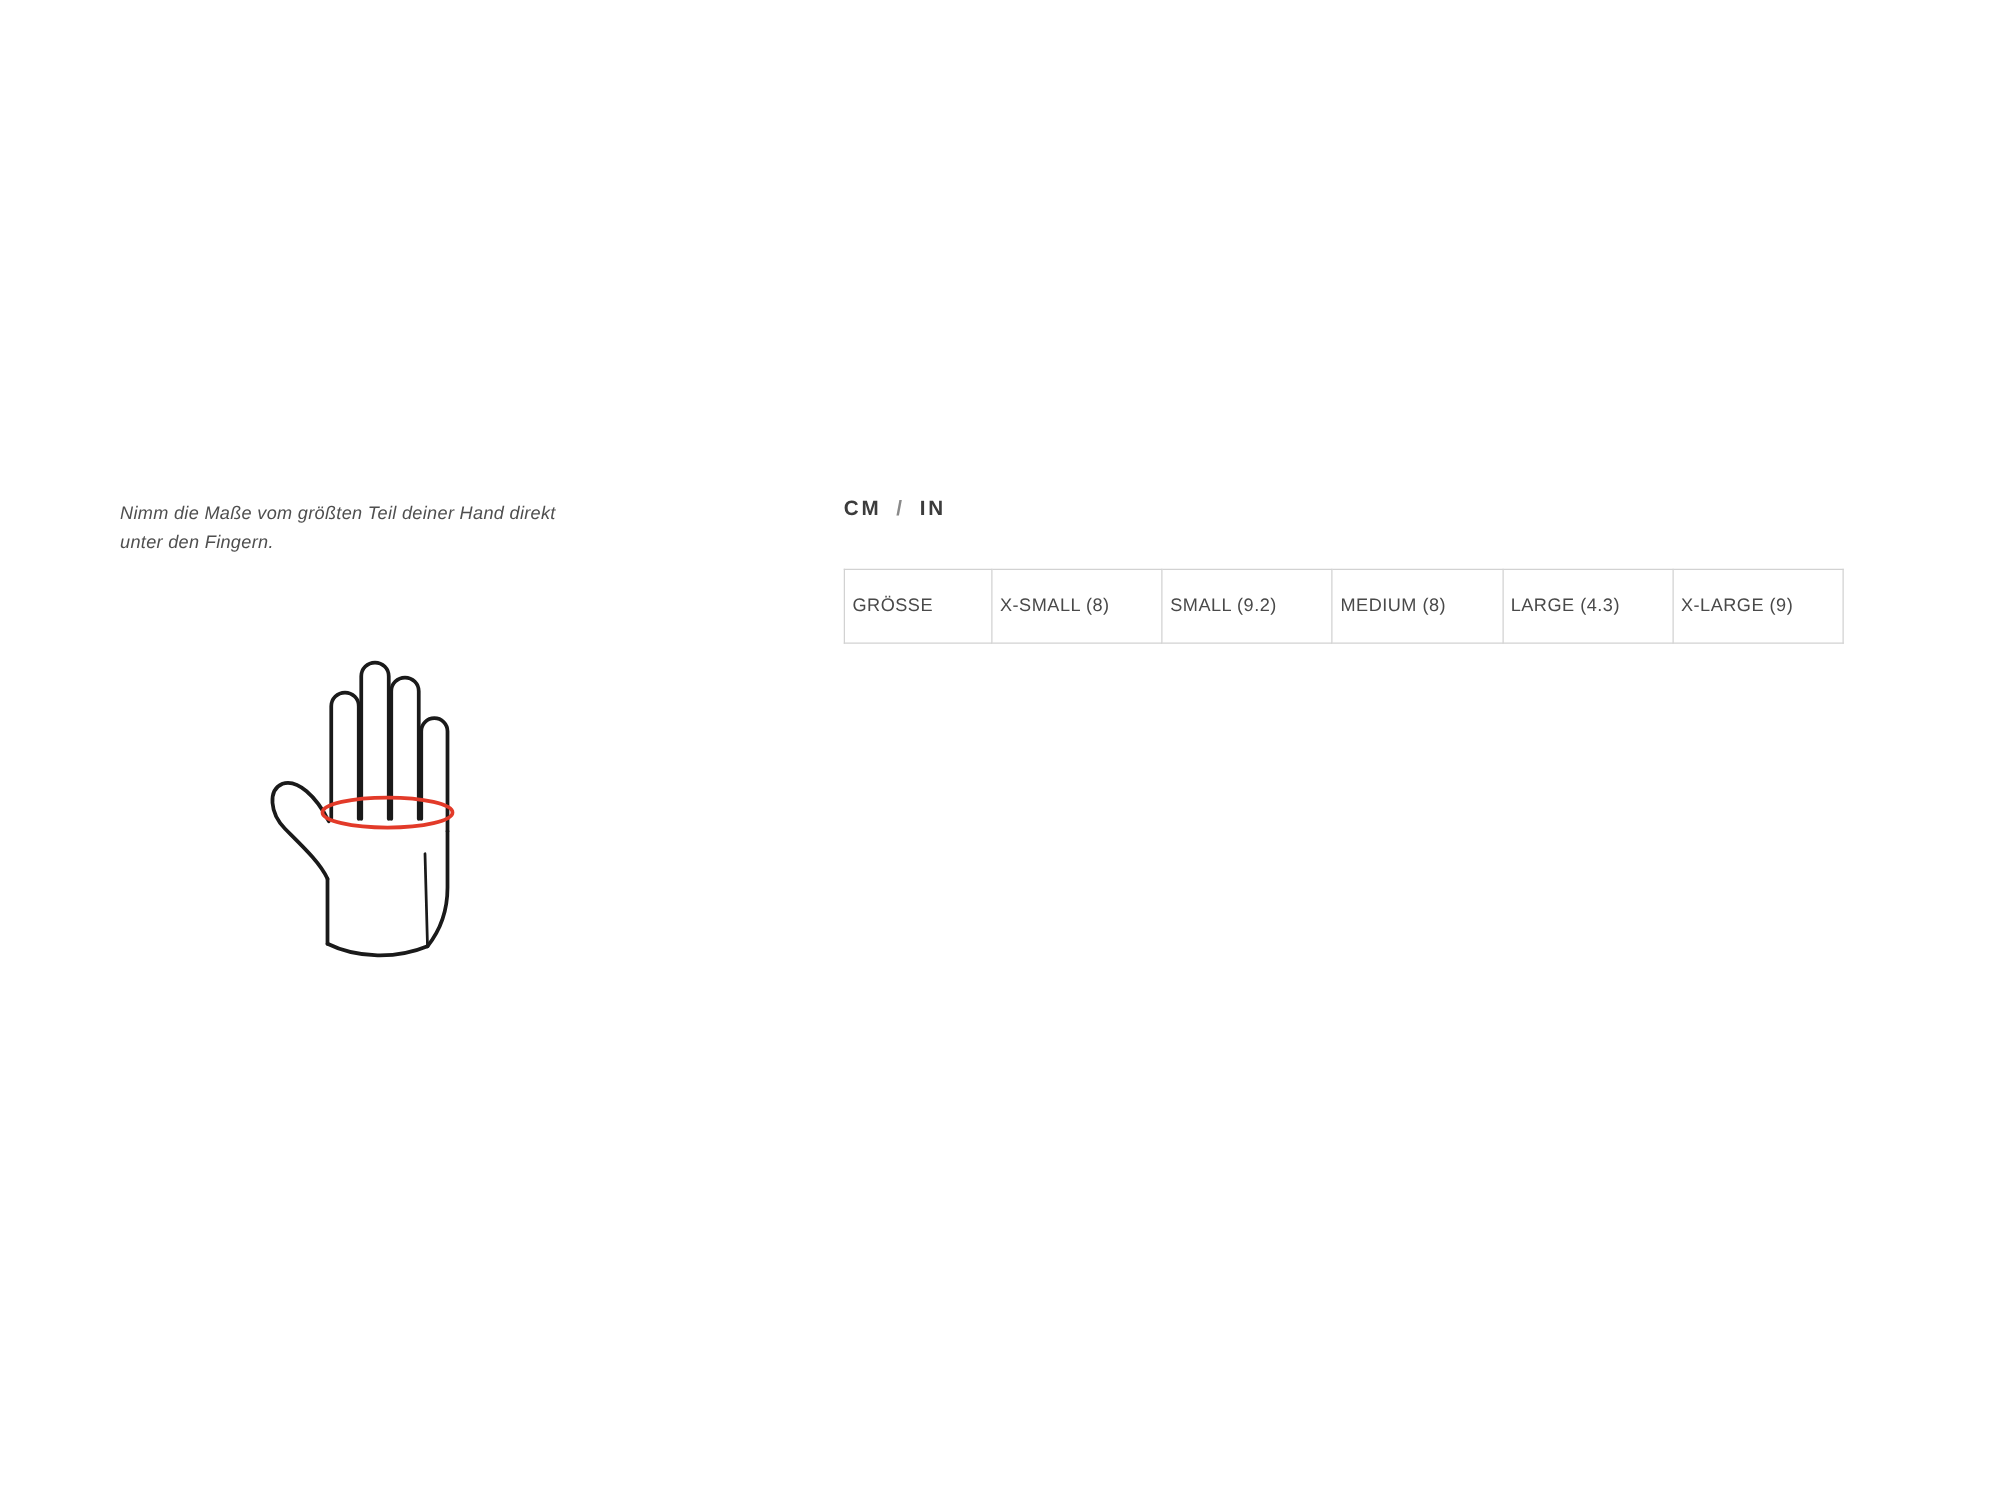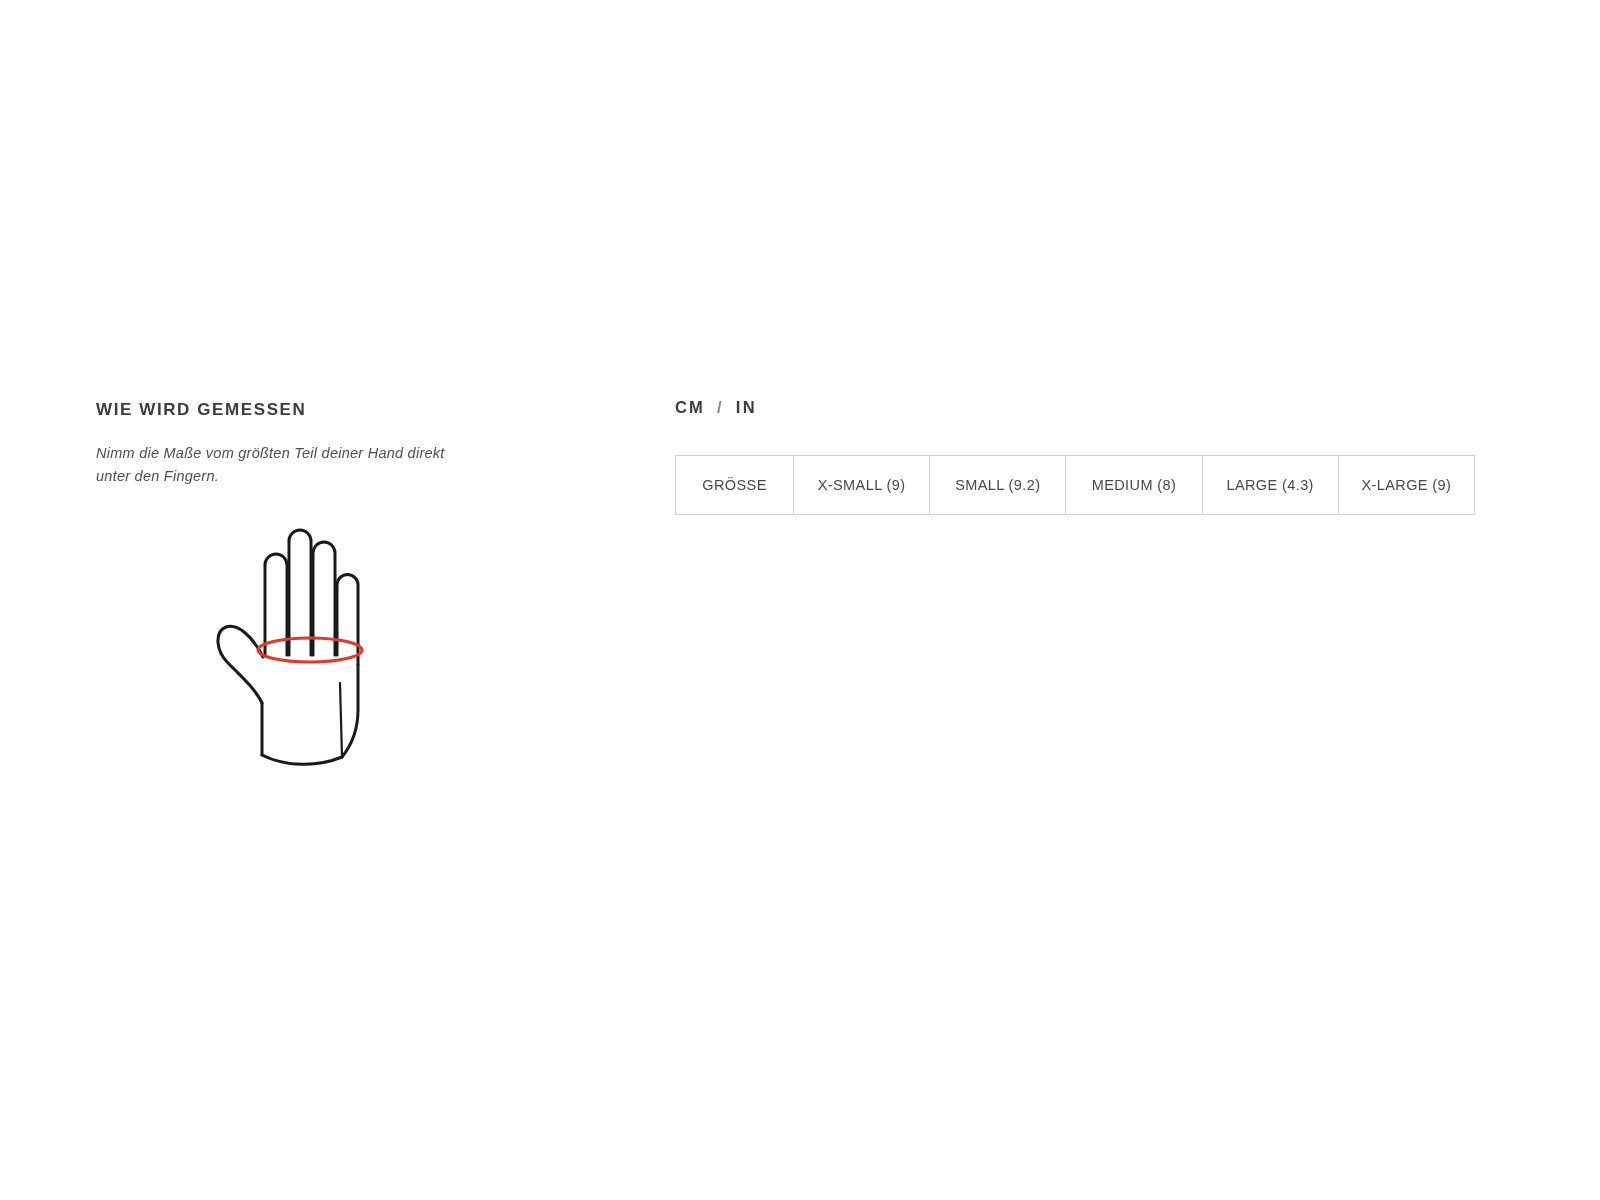--- a/index.html
+++ b/index.html
@@ -76,39 +76,38 @@
     width: 800px;
   }
   table.size-table {
     border-collapse: collapse;
     width: 800px;
     table-layout: fixed;
   }
   table.size-table td {
     border: 1px solid #d2d2d2;
     height: 58px;
-    text-align: center;
+    text-align: left;
     vertical-align: middle;
     font-size: 14.5px;
     letter-spacing: 0.4px;
     color: #4a4a4a;
     padding: 0 6px;
   }
   table.size-table td.label-col {
     width: 105px;
   }
   table.size-table tr.header-row td {
     color: #494949;
   }
 </style>
 </head>
 <body>
 
 <div id="measure-section">
-  <h2 id="measure-heading">WIE WIRD GEMESSEN</h2>
   <p id="measure-description">Nimm die Maße vom größten Teil deiner Hand direkt unter den Fingern.</p>
 </div>
 
 <div id="hand-diagram">
   <svg viewBox="0 0 240 290" width="240" height="290" xmlns="http://www.w3.org/2000/svg">
     <g fill="none" stroke="#1a1a1a" stroke-width="3" stroke-linecap="round" stroke-linejoin="round">
 
       <path d="M75 150 L75 60 a11 11 0 0 1 22 0 L97 150"></path>
 
       <path d="M99 150 L99 36 a11 11 0 0 1 22 0 L121 150"></path>
@@ -138,21 +137,21 @@
   <span class="unit">CM</span>
   <span class="sep">/</span>
   <span class="unit">IN</span>
 </div>
 
 <div id="size-table-wrap">
   <table class="size-table">
     <tbody>
       <tr class="header-row">
         <td class="label-col">GRÖSSE</td>
-        <td>X-SMALL (9)</td>
+        <td>X-SMALL (8)</td>
         <td>SMALL (9.2)</td>
         <td>MEDIUM (8)</td>
         <td>LARGE (4.3)</td>
         <td>X-LARGE (9)</td>
       </tr>
     </tbody>
   </table>
 </div>
 
 </body></html>

